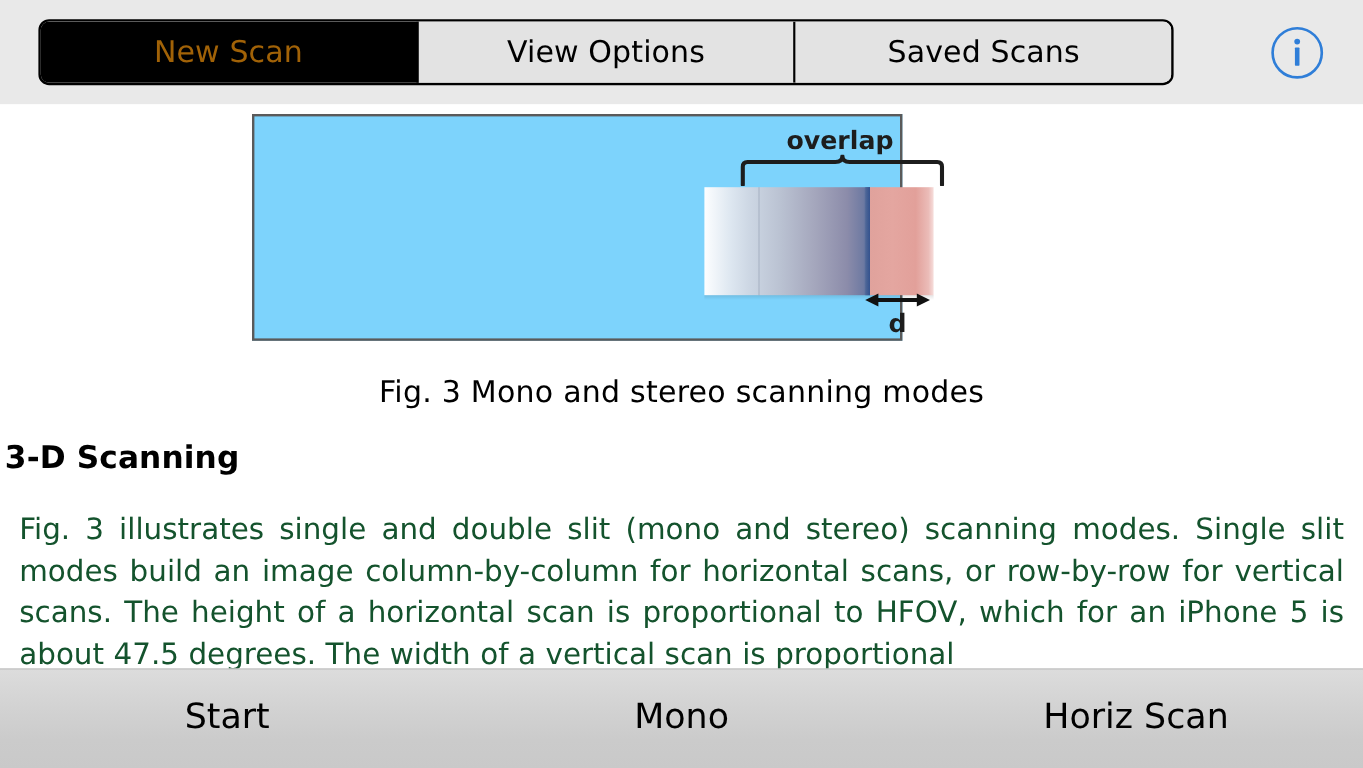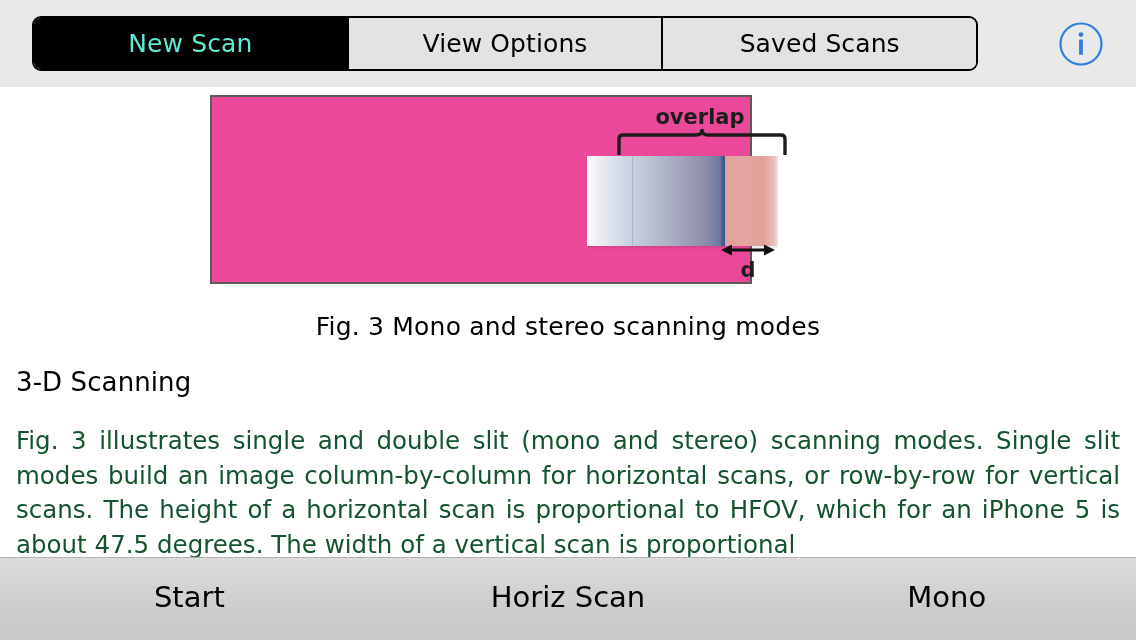--- a/index.html
+++ b/index.html
@@ -56,21 +56,21 @@
     border-right: 2px solid #000000;
     box-sizing: border-box;
     letter-spacing: 0.1px;
     user-select: none;
   }
   .segment:last-child {
     border-right: none;
   }
   .segment.active {
     background: #000000;
-    color: #5eead4;
+    color: #a16207;
     align-items: center;
   }
 
   .info-icon-wrap {
     position: absolute;
     left: 1058px;
     top: 21px;
     width: 46px;
     height: 46px;
   }
@@ -91,21 +91,21 @@
 
   
   .figure-box {
     position: absolute;
     left: 210px;
     top: 8px;
     width: 542px;
     height: 189px;
     border: 2px solid #5a5a5a;
     box-sizing: border-box;
-    background: #ec4899;
+    background: #7dd3fc;
   }
 
   .fig-inner {
     position: absolute;
     left: 0;
     top: 0;
     width: 538px;
     height: 185px;
   }
 
@@ -214,24 +214,24 @@
     text-align: center;
     font-size: 25px;
     font-weight: normal;
     color: #000000;
     letter-spacing: 0.2px;
   }
 
   
   .section-heading {
     position: absolute;
-    left: 16px;
+    left: 4px;
     top: 280px;
     font-size: 26px;
-    font-weight: normal;
+    font-weight: bold;
     color: #000000;
     letter-spacing: 0.1px;
   }
 
   
   .body-paragraph {
     position: absolute;
     left: 16px;
     top: 337px;
     width: 1104px;
@@ -332,20 +332,20 @@
 
     <div class="body-paragraph">Fig. 3 illustrates single and double slit (mono and stereo) scanning modes. Single slit modes build an image column-by-column for horizontal scans, or row-by-row for vertical scans. The height of a horizontal scan is proportional to HFOV, which for an iPhone 5 is about 47.5 degrees. The width of a vertical scan is proportional</div>
 
   </div>
 
   <div class="bottom-toolbar">
     <div class="toolbar-btn">
       <span>Start</span>
     </div>
     <div class="toolbar-btn">
+      <span>Mono</span>
+    </div>
+    <div class="toolbar-btn">
       <span>Horiz Scan</span>
     </div>
-    <div class="toolbar-btn">
-      <span>Mono</span>
-    </div>
   </div>
 
 </div>
 
 </body></html>

